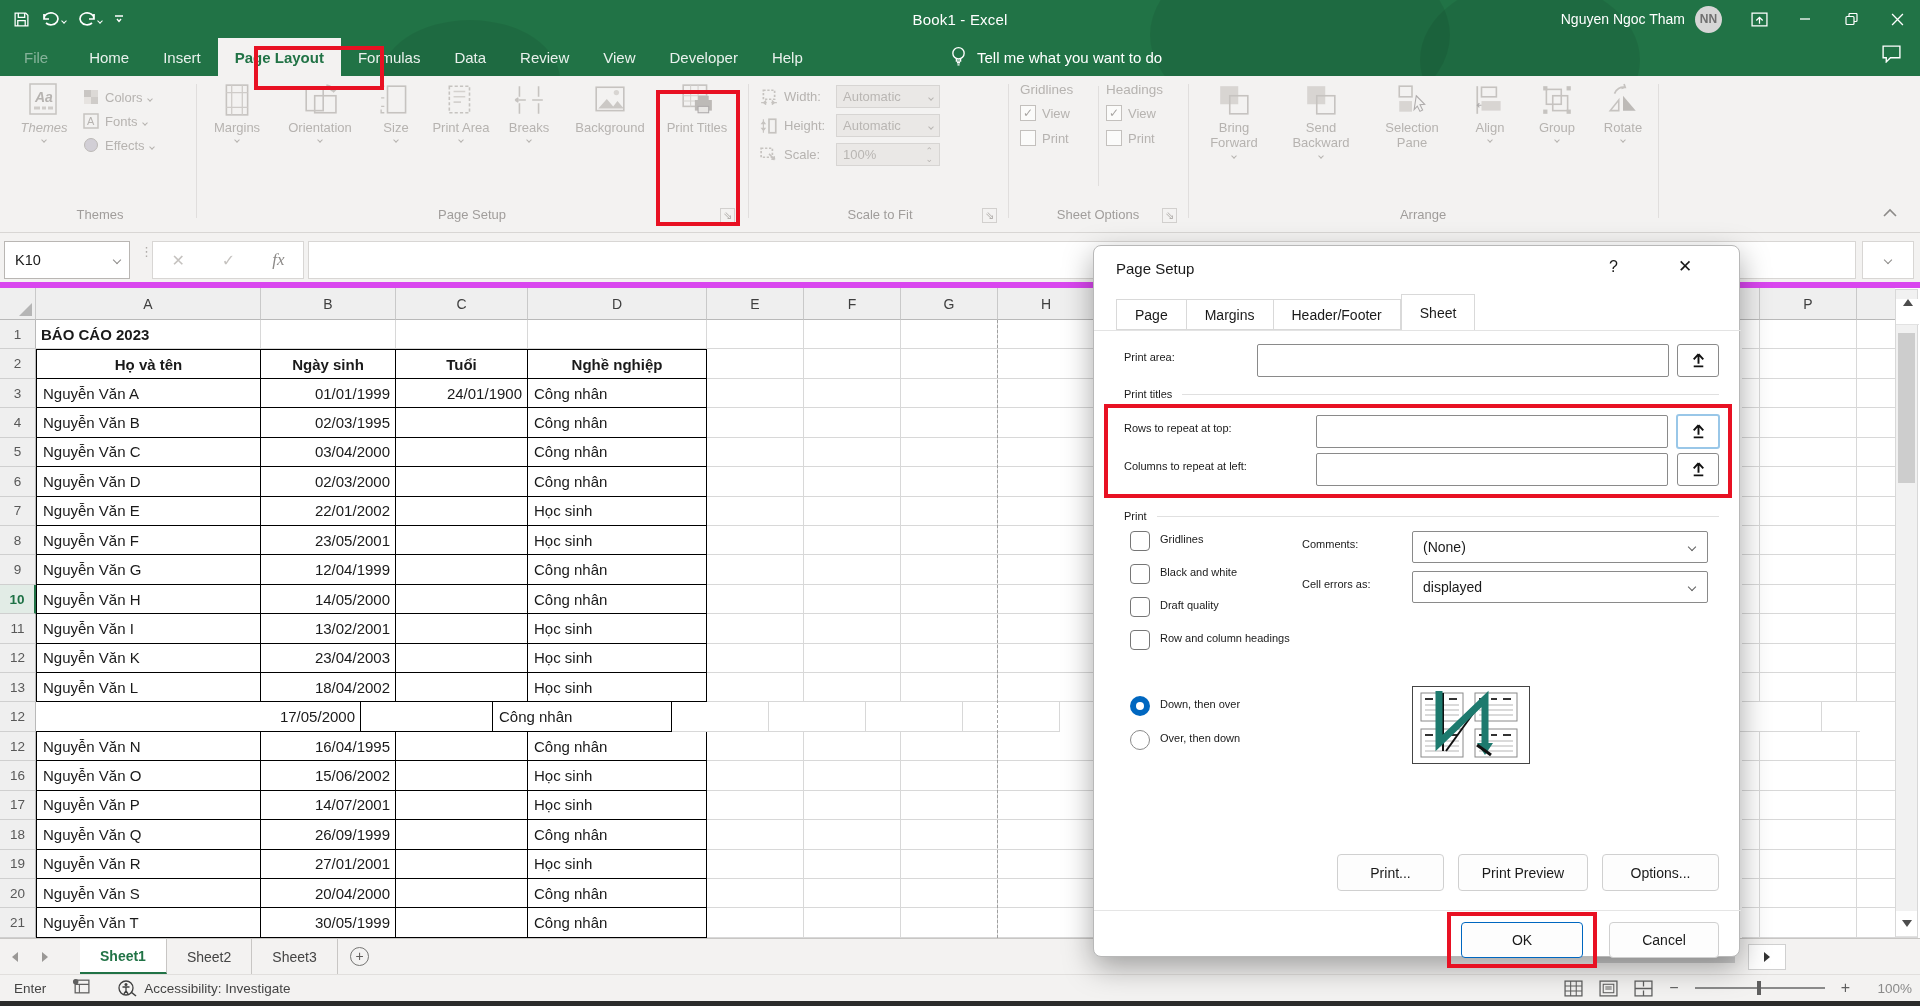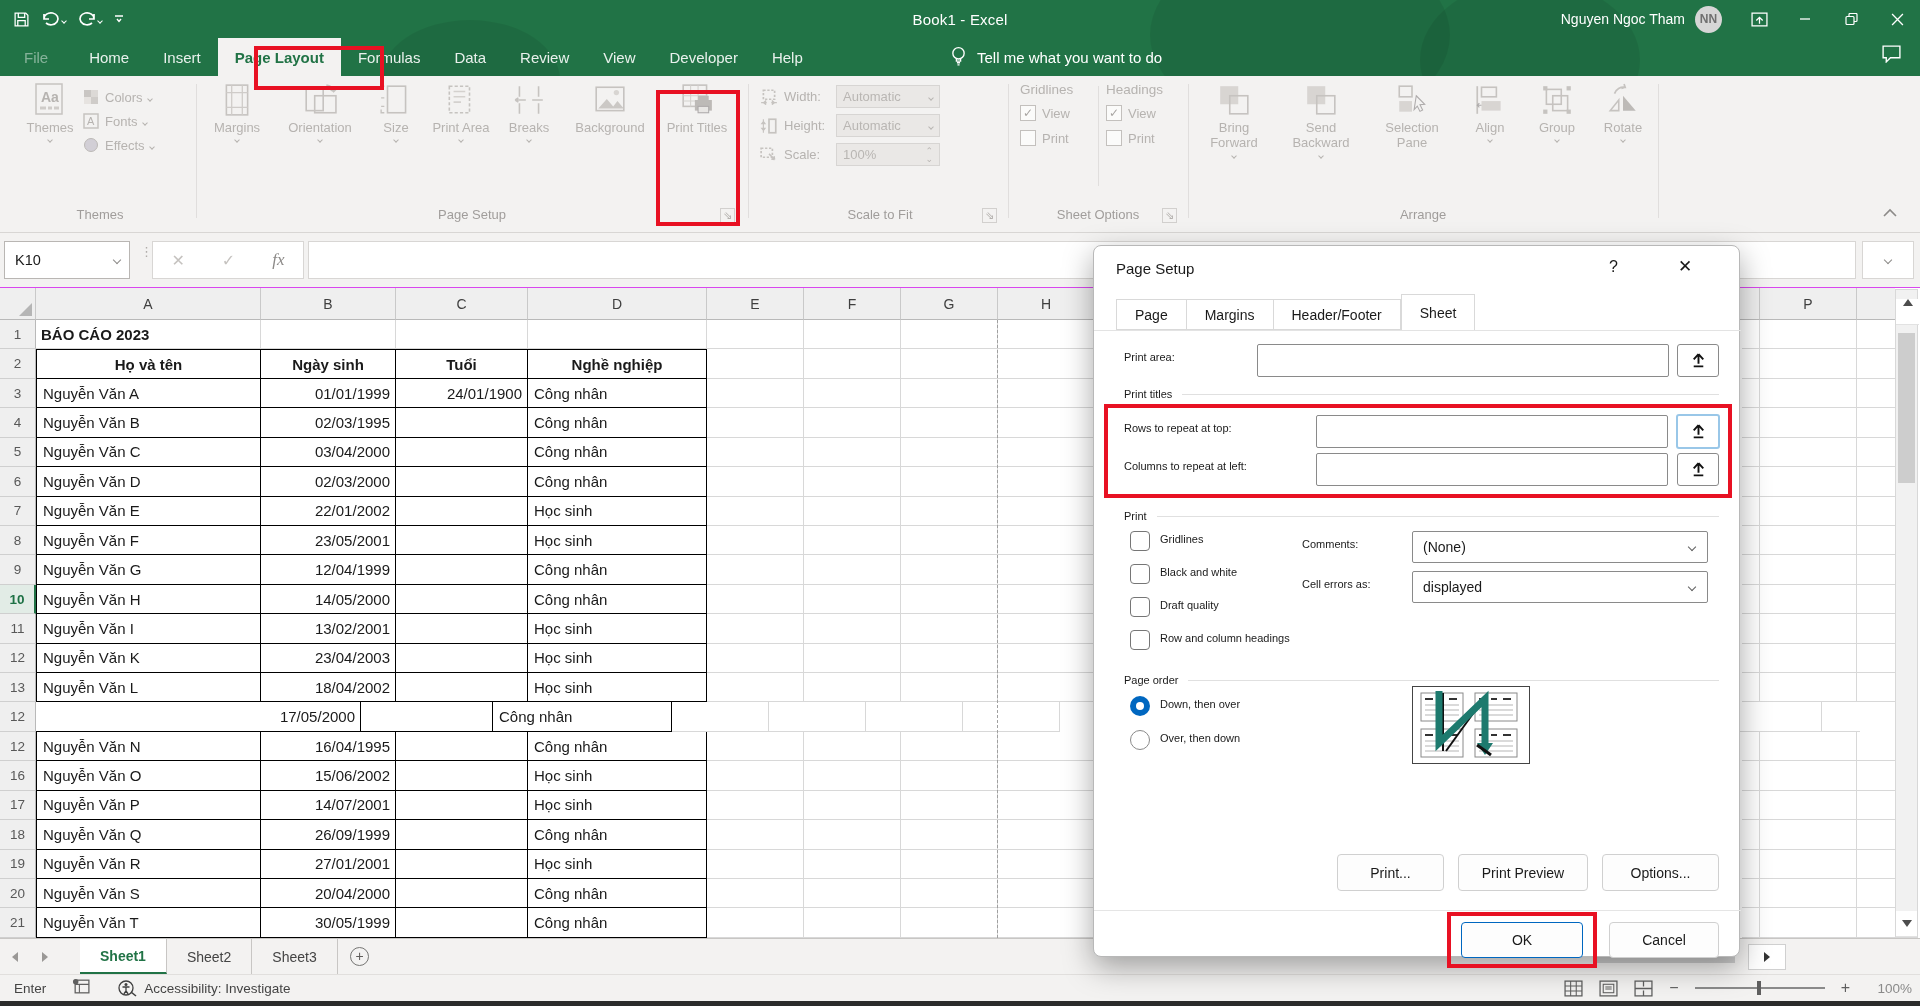--- a/index.html
+++ b/index.html
@@ -39,21 +39,21 @@
   .gridgap { stroke:#c6c3c0; fill:none; stroke-width:1.5; }
   .scalerow { display:flex; align-items:center; gap:6px; height:25px; margin-bottom:4px; color:#b6b3b0; font-size:13px; }
   .scalebox { width:104px; height:23px; background:#eae8e6; border:1px solid #d7d5d3; display:flex; align-items:center; justify-content:space-between; padding:0 6px; color:#b9b6b3; }
   .so-col { position:absolute; top:6px; width:80px; color:#b6b3b0; font-size:13px; }
   .so-title { font-size:13.5px; margin-bottom:8px; }
   .cbrow { display:flex; align-items:center; gap:6px; margin-bottom:9px; }
   .rcb { width:16px; height:16px; border:1px solid #c3c0bd; background:#fbfbfa; display:flex; align-items:center; justify-content:center; font-size:12px; color:#a7a4a1; }
   #collapse-ribbon { position:absolute; right:22px; bottom:10px; color:#8c8a88; }
 
   
-  #fbar { position:absolute; left:0; top:233px; width:1920px; height:55px; background:#f3f2f1; border-bottom:1px solid #d946ef; }
+  #fbar { position:absolute; left:0; top:233px; width:1920px; height:55px; background:#f3f2f1; border-bottom:6px solid #d946ef; }
   #namebox { position:absolute; left:4px; top:8px; width:126px; height:38px; background:#fff; border:1px solid #b9b6b3; display:flex; align-items:center; font-size:14.5px; padding-left:10px; }
   #namebox .chev { color:#8c8a88; position:absolute; right:9px; top:15px; }
   .fdots { position:absolute; left:140px; top:16px; width:4px; height:22px; color:#b0adaa; font-size:13px; line-height:6px; }
   #fxbox { position:absolute; left:152px; top:8px; width:152px; height:38px; background:#fff; border:1px solid #d8d6d4; display:flex; align-items:center; justify-content:space-around; }
   .fxicon { color:#c5c2bf; font-size:16px; }
   #fx-label { font-family:"Liberation Serif","DejaVu Serif",serif; font-style:italic; color:#8c8a88; font-size:17px; }
   #finput { position:absolute; left:308px; top:8px; width:1548px; height:38px; background:#fff; border:1px solid #d8d6d4; }
   #fexpand { position:absolute; right:6px; top:8px; width:52px; height:38px; background:#fff; border:1px solid #d8d6d4; display:flex; align-items:center; justify-content:center; color:#8c8a88; }
 
   
@@ -219,21 +219,21 @@
   <span class="notebtn">
     <svg width="21" height="19" viewBox="0 0 20 18">
         <path d="M2 2 h16 v11 h-9 l-4 4 v-4 h-3 z" stroke="#fff" fill="none" stroke-width="1.3"></path>
       </svg>
   </span>
 </div>
 
 <div id="ribbon">
 
   <div class="rgroup" style="left:8px; width:184px;">
-    <div class="bigbtn" style="left:12px; width:60px;">
+    <div class="bigbtn" style="left:6px; width:60px;font-style:italic;">
       <span class="ic">
         <svg width="34" height="36" viewBox="0 0 34 36">
             <rect x="3" y="2" width="26" height="30" class="gridgap"></rect>
             <text x="8" y="20" font-size="14" fill="#b6b3b0" font-weight="bold">Aa</text>
             <path d="M7 26 h6 M15 26 h4 M21 26 h5" stroke="#cfccc9" stroke-width="3"></path>
           </svg>
       </span>
       <span>Themes</span>
       <span class="chev sm"></span>
     </div>
@@ -995,24 +995,20 @@
   <div class="dselect" style="left:318px; top:285px;">
     <span>(None)</span>
       <span class="chev"></span>
   </div>
   <div class="dlabel" style="left:208px; top:332px;">Cell errors as:</div>
   <div class="dselect" style="left:318px; top:325px;">
     <span>displayed</span>
       <span class="chev"></span>
   </div>
 
-  <div class="dsep" style="top:428px;">
-    <span class="dlabel" style="position:static;">Page order</span>
-      <span class="ln"></span>
-  </div>
   <span class="dradio on" style="left:36px; top:450px;"></span>
   <div class="dlabel" style="left:66px; top:452px;">Down, then over</div>
   <span class="dradio off" style="left:36px; top:484px;"></span>
   <div class="dlabel" style="left:66px; top:486px;">Over, then down</div>
 
   <div id="pageorder-preview">
     <svg width="116" height="76" viewBox="0 0 116 76">
       <g stroke="#8a8a8a" fill="#fff">
         <rect x="8" y="6" width="42" height="28"></rect>
           <rect x="62" y="6" width="42" height="28"></rect>

